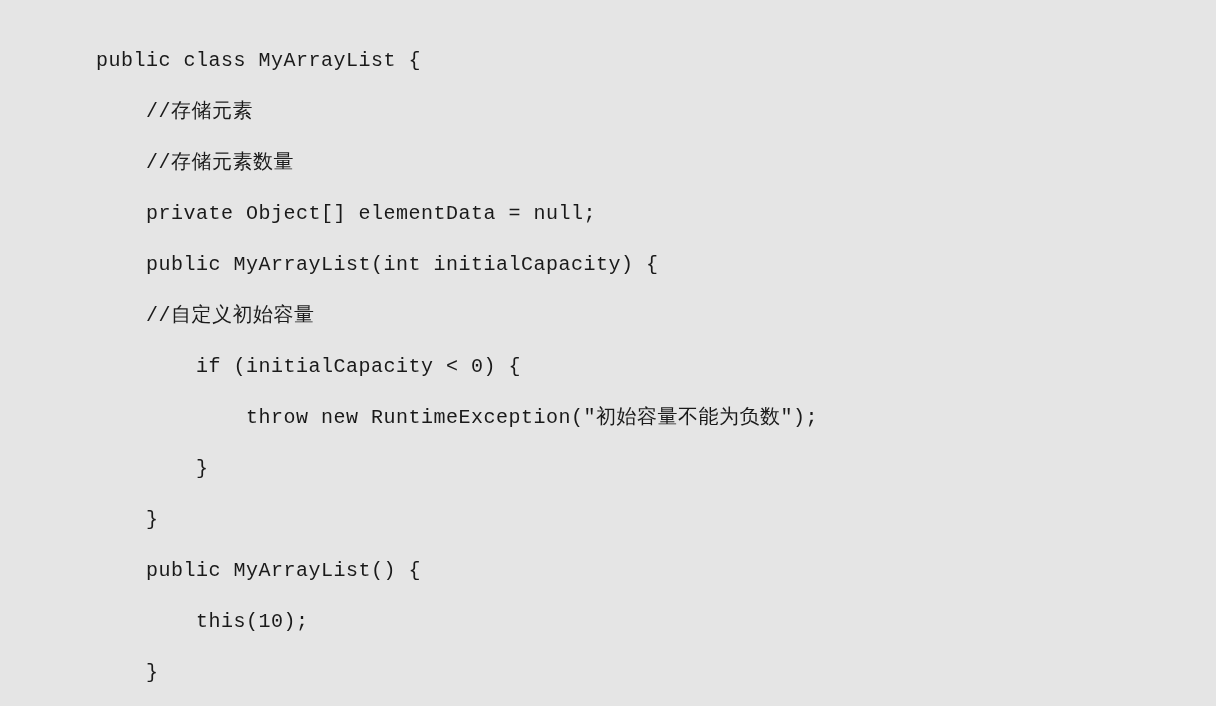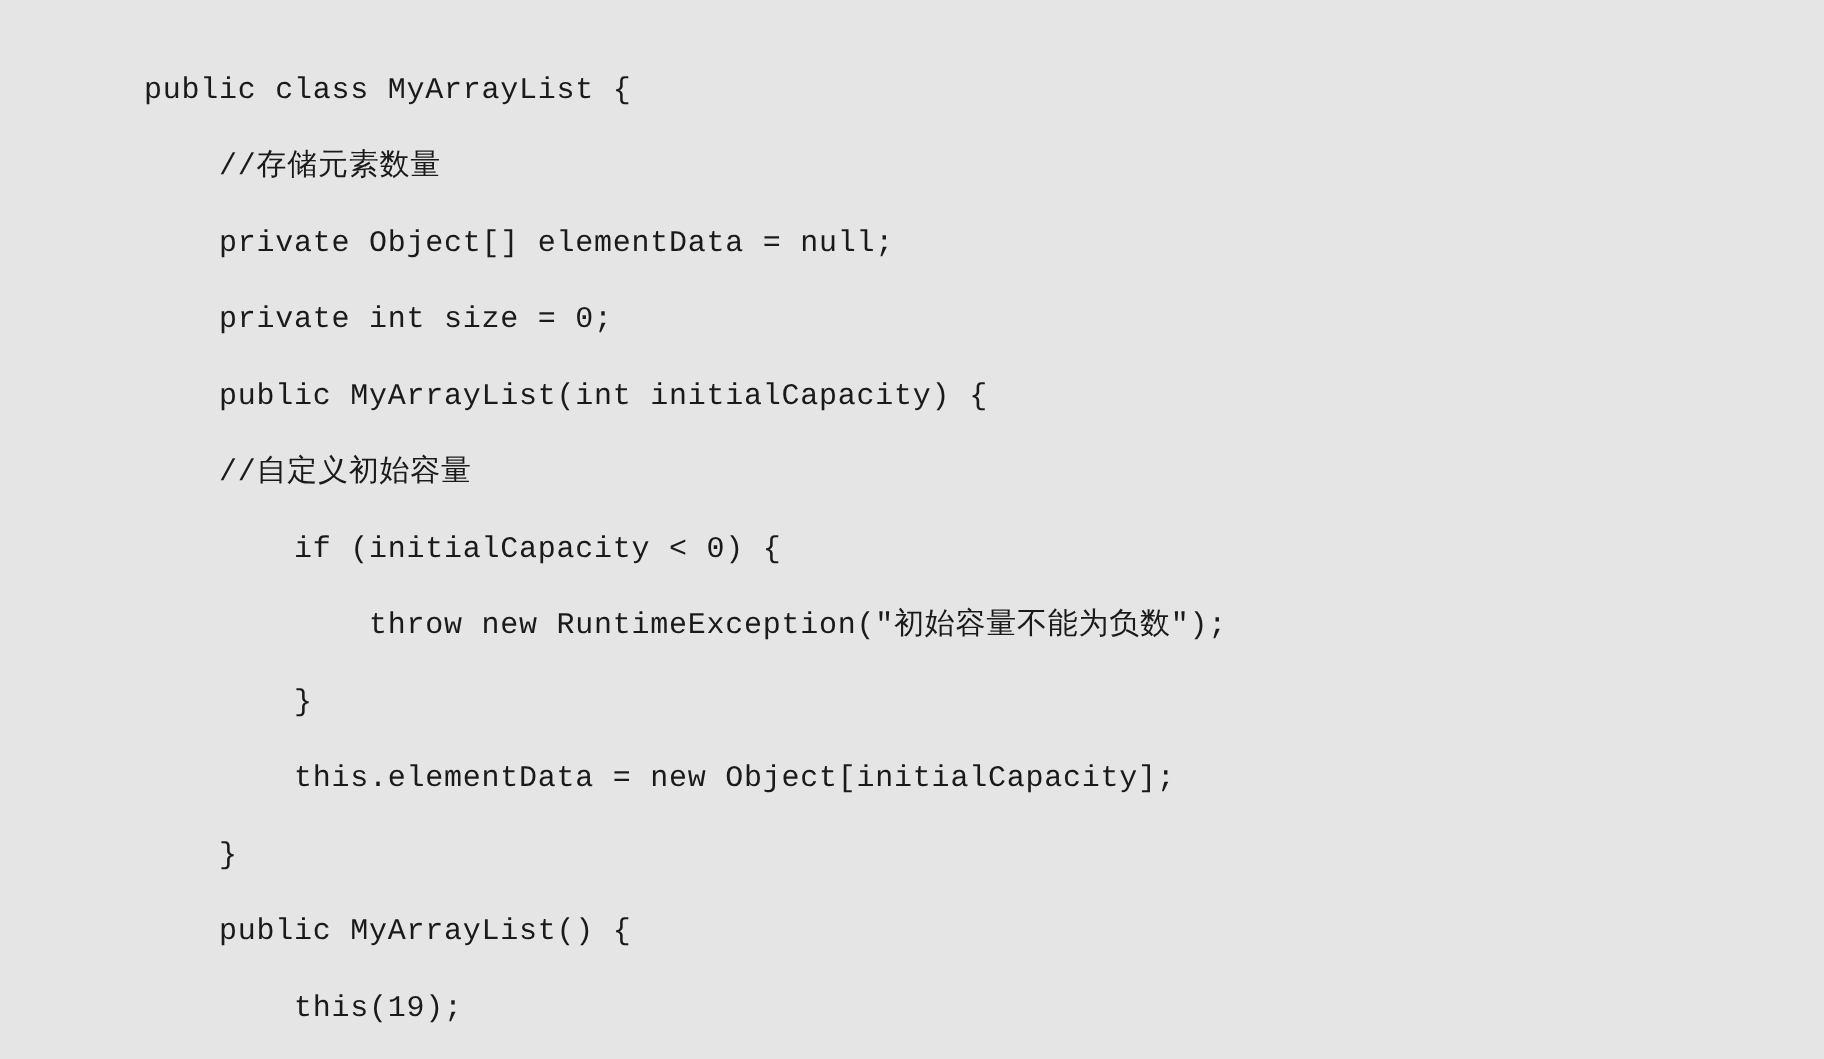--- a/index.html
+++ b/index.html
@@ -23,28 +23,27 @@
     .code-line {
       white-space: pre;
       display: block;
     }
   </style>
 </head>
 <body>
 
 <div>
   <span class="code-line">public class MyArrayList {</span>
+  <span class="code-line">    //存储元素</span>
   <span class="code-line">    //存储元素数量</span>
   <span class="code-line">    private Object[] elementData = null;</span>
-  <span class="code-line">    private int size = 0;</span>
   <span class="code-line"></span>
   <span class="code-line">    public MyArrayList(int initialCapacity) {</span>
   <span class="code-line">    //自定义初始容量</span>
   <span class="code-line">        if (initialCapacity &lt; 0) {</span>
   <span class="code-line">            throw new RuntimeException("初始容量不能为负数");</span>
   <span class="code-line">        }</span>
-  <span class="code-line">        this.elementData = new Object[initialCapacity];</span>
   <span class="code-line">    }</span>
   <span class="code-line"></span>
   <span class="code-line">    public MyArrayList() {</span>
-  <span class="code-line">        this(19);</span>
+  <span class="code-line">        this(10);</span>
   <span class="code-line">    }</span>
 </div>
 
 </body></html>

